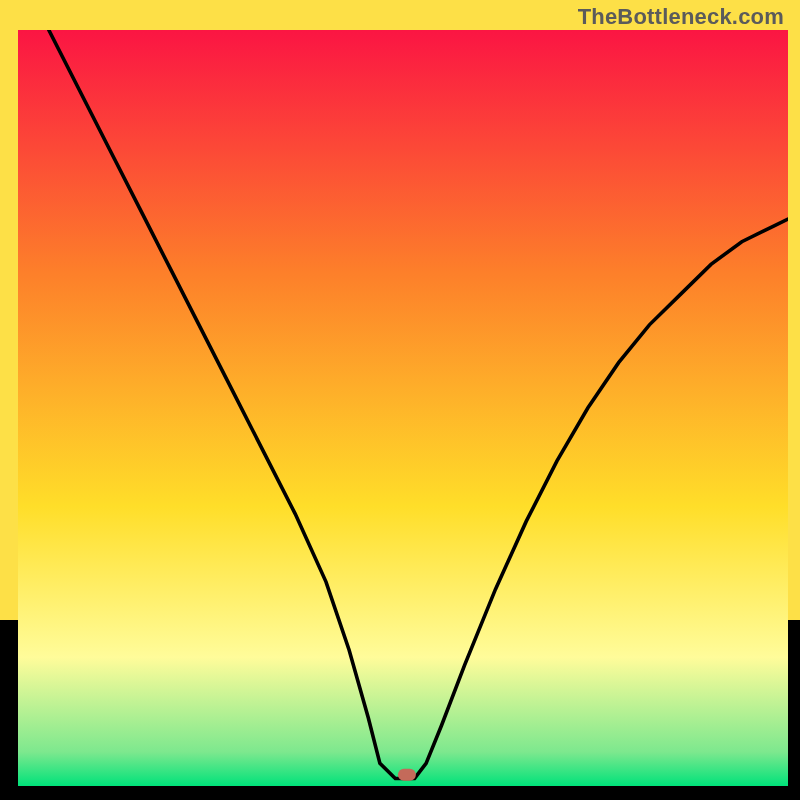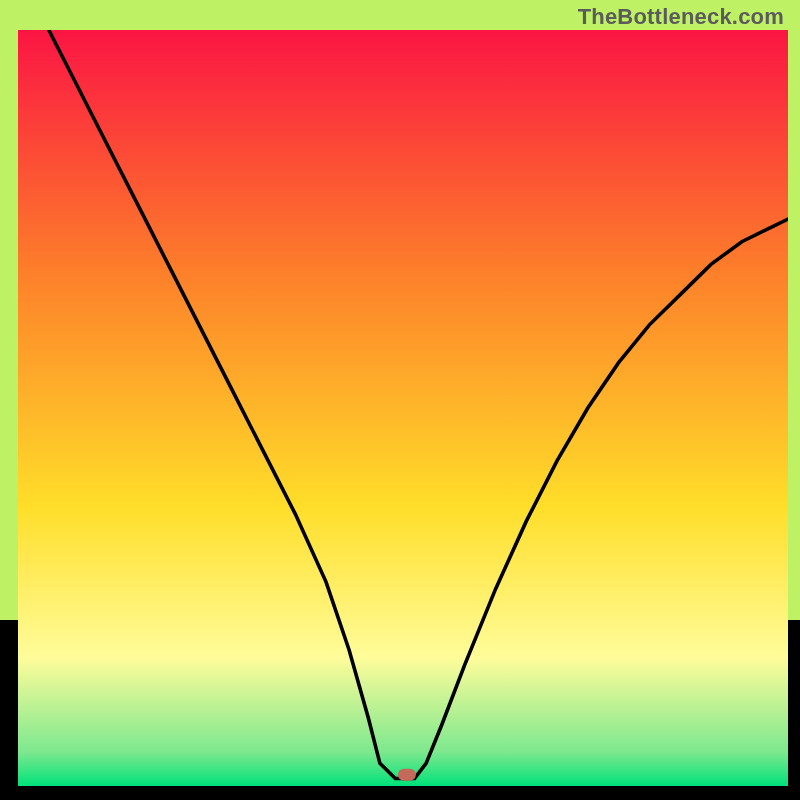--- a/index.html
+++ b/index.html
@@ -7,21 +7,21 @@
     padding: 0;
     width: 800px;
     height: 800px;
     background: #000;
     overflow: hidden;
   }
   .chart-wrap {
     position: relative;
     width: 800px;
     height: 620px;
-    background: #bef264;
+    background: #fde047;
   }
   .watermark {
     position: absolute;
     top: 4px;
     right: 16px;
     font-family: Arial, Helvetica, sans-serif;
     font-size: 22px;
     font-weight: bold;
     color: #5b5b5b;
     letter-spacing: 0.2px;

